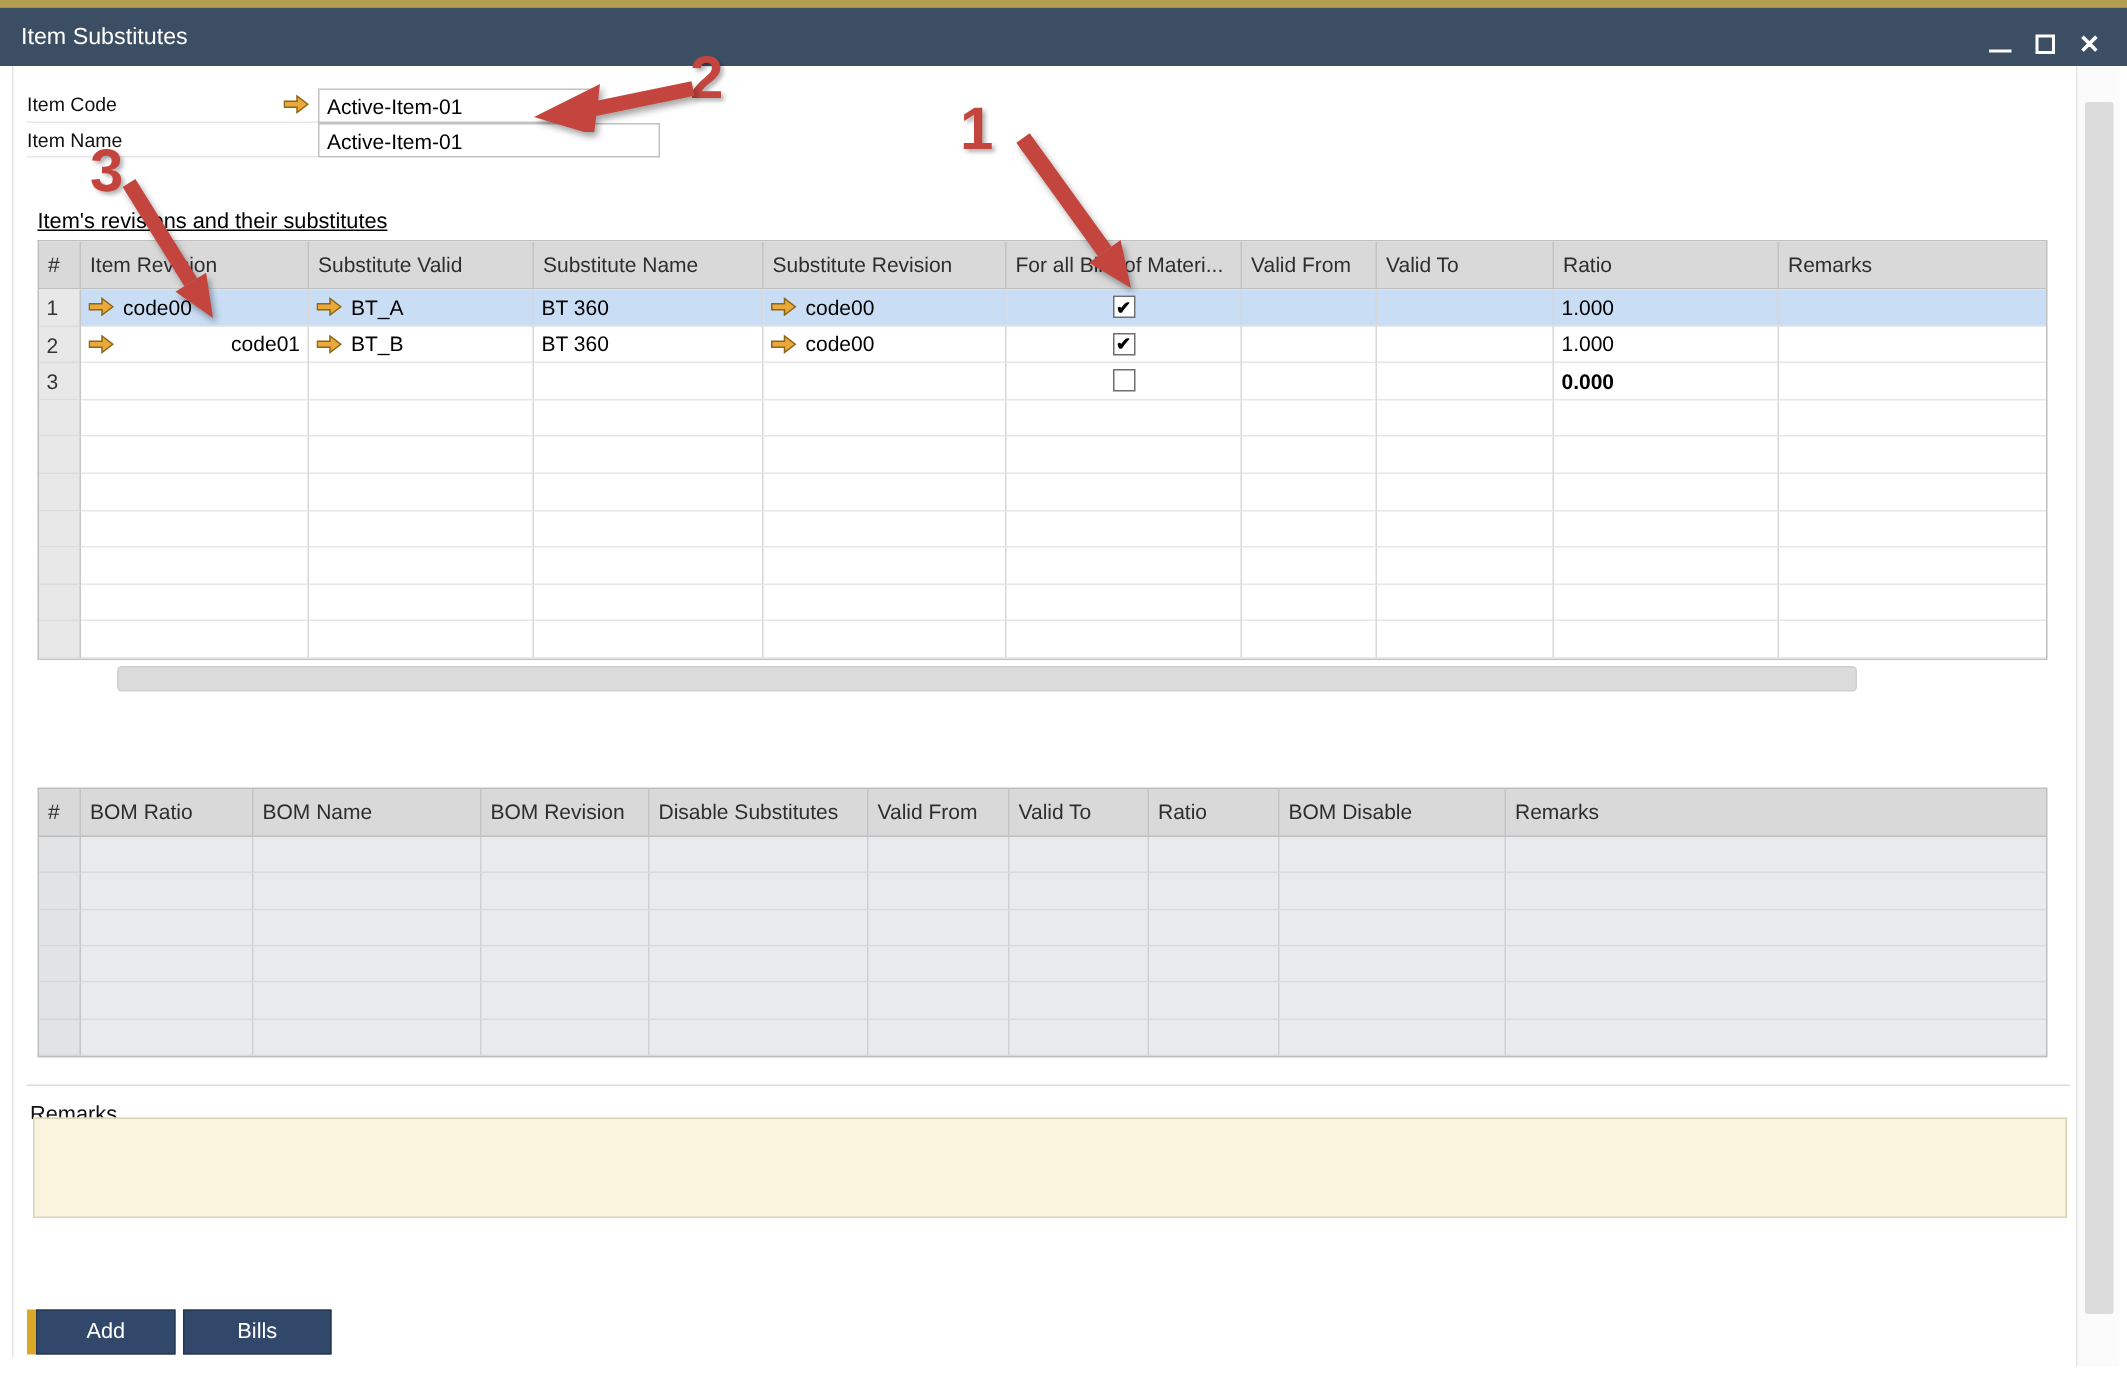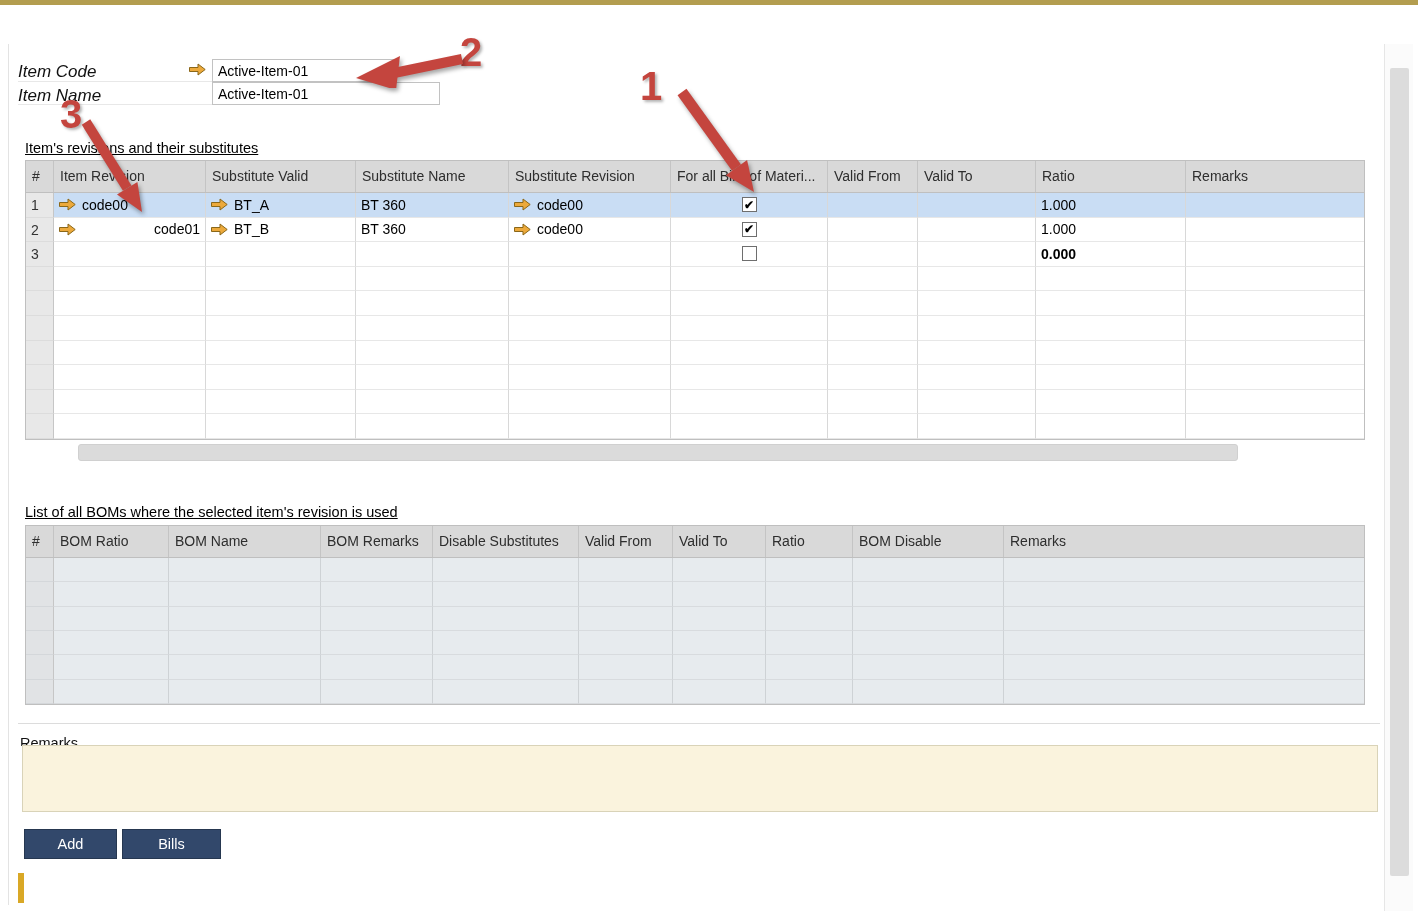--- a/index.html
+++ b/index.html
@@ -9,21 +9,21 @@
   .top-border { position:absolute; left:0; top:0; width:100%; height:5px; background:#b39d4f; }
   .titlebar { position:absolute; left:0; top:5px; width:100%; height:39px; background:#3b4e63; }
   .titlebar-title { position:absolute; left:14px; top:0; height:39px; line-height:39px; color:#fff; font-size:15.5px; }
   .tb-controls { position:absolute; right:18px; top:5px; height:39px; display:flex; align-items:center; gap:16px; }
   .min-icon { width:15px; height:2px; background:#fff; margin-top:9px; cursor:pointer; }
   .max-icon { width:13px; height:13px; border:2px solid #fff; cursor:pointer; }
   .close-icon { color:#fff; font-size:17px; font-weight:bold; cursor:pointer; line-height:1; }
 
   .left-edge { position:absolute; left:8px; top:44px; height:861px; width:1px; background:#e3e3e3; }
 
-  .flabel { position:absolute; left:18px; font-size:17px; color:#111;font-style:italic; }
+  .flabel { position:absolute; left:18px; font-size:13px; color:#111; }
   .lbl-line { position:absolute; left:18px; width:194px; height:1px; background:#e8e8e8; }
   .field { position:absolute; height:23px; border:1px solid #c2c2c2; background:#fff; font-family:inherit; font-size:14px; padding:0 5px; color:#000; }
 
   .link-arrow { display:inline-flex; flex:none; }
 
   .caption { position:absolute; left:25px; font-size:14.5px; color:#000; text-decoration:underline; white-space:nowrap; }
 
   .grid { position:absolute; left:25px; width:1340px; border:1px solid #bfbfbf; background:#fff; overflow:hidden; }
   .grid-header { display:flex; height:32px; background:#d9d9d9; border-bottom:1px solid #bfbfbf; }
   .gh-cell { flex:none; padding:0 6px; line-height:31px; font-size:14px; color:#2e2e2e; border-right:1px solid #c4c4c4; white-space:nowrap; overflow:hidden; text-overflow:ellipsis; }
@@ -41,34 +41,42 @@
 
   .hscroll-thumb { position:absolute; left:78px; top:444px; width:1160px; height:17px; background:#dbdbdb; border:1px solid #d0d0d0; border-radius:3px; cursor:pointer; }
   .vscroll-track { position:absolute; left:1384px; top:44px; width:29px; height:867px; background:#fbfbfb; border-left:1px solid #e6e6e6; }
   .vscroll-thumb { position:absolute; left:5px; top:24px; width:19px; height:808px; background:#dcdcdc; border-radius:2px; cursor:pointer; }
 
   .divider { position:absolute; left:18px; top:723px; width:1362px; height:1px; background:#dcdcdc; }
   .remarks-label { position:absolute; left:20px; top:735px; height:11px; overflow:hidden; font-size:14.5px; color:#111; }
   .remarks-area { position:absolute; left:22px; top:745px; width:1356px; height:67px; background:#faf3dd; border:1px solid #d9d3b8; resize:none; font-family:inherit; font-size:14px; }
 
   .gold-stripe { position:absolute; left:18px; top:873px; width:6px; height:30px; background:#d9a826; }
-  .btn { position:absolute; top:829px; height:30px; background:#32486b; color:#fff; border:1px solid #263750; font-size:14.5px; display:flex; align-items:center; justify-content:center; cursor:pointer; }
+  .btn { position:absolute; top:873px; height:30px; background:#32486b; color:#fff; border:1px solid #263750; font-size:14.5px; display:flex; align-items:center; justify-content:center; cursor:pointer; }
   .btn-add { left:24px; width:93px; }
   .btn-cancel { left:122px; width:99px; }
 
   .anno-num { position:absolute; font-size:40px; font-weight:bold; color:#c4453e; text-shadow:2px 2px 3px rgba(0,0,0,0.3); z-index:50; }
   .anno-arrow { position:absolute; z-index:50; filter:drop-shadow(2px 3px 2px rgba(0,0,0,0.35)); }
 </style>
 </head>
 <body>
 
 <div class="window">
 
   <div class="top-border"></div>
 
+  <div class="titlebar">
+    <div class="titlebar-title">Item Substitutes</div>
+    <div class="tb-controls">
+      <div class="min-icon"></div>
+      <div class="max-icon"></div>
+      <div class="close-icon">✕</div>
+    </div>
+  </div>
 
   <div class="left-edge"></div>
 
   <div class="flabel" style="top:62px;">Item Code</div>
   <div class="lbl-line" style="top:81px;"></div>
   <span class="link-arrow" style="position:absolute; left:189px; top:63px;">
     <svg width="17" height="13" viewBox="0 0 17 13">
         <polygon points="0.5,4.5 9,4.5 9,1 16.2,6.5 9,12 9,8.5 0.5,8.5" fill="#ECA93B" stroke="#8A6719" stroke-width="1"></polygon>
       </svg>
   </span>
@@ -266,27 +274,26 @@
         <div class="gr-cell" style="width: 162px;"></div>
         <div class="gr-cell" style="width: 157px;"></div>
         <div class="gr-cell" style="width: 90px;"></div>
         <div class="gr-cell" style="width: 118px;"></div>
         <div class="gr-cell" style="width: 150px;"></div>
         <div class="gr-cell" style="width: 180px;"></div>
       </div>
     </div>
   <div class="hscroll-thumb"></div>
 
-  <div class="caption" style="top:504px;">List of all BOMs where the selected item's revision is used</div>
   <div class="grid t2" id="boms-table" style="top:525px;">
       <div class="grid-header">
         <div class="gh-cell" style="width: 28px;">#</div>
         <div class="gh-cell" style="width: 115px;">BOM Ratio</div>
         <div class="gh-cell" style="width: 152px;">BOM Name</div>
-        <div class="gh-cell" style="width: 112px;">BOM Remarks</div>
+        <div class="gh-cell" style="width: 112px;">BOM Revision</div>
         <div class="gh-cell" style="width: 146px;">Disable Substitutes</div>
         <div class="gh-cell" style="width: 94px;">Valid From</div>
         <div class="gh-cell" style="width: 93px;">Valid To</div>
         <div class="gh-cell" style="width: 87px;">Ratio</div>
         <div class="gh-cell" style="width: 151px;">BOM Disable</div>
         <div class="gh-cell" style="width: 362px;">Remarks</div>
       </div>
       <div class="grid-row">
         <div class="gr-num" style="width: 28px;"></div>
         <div class="gr-cell" style="width: 115px;"></div>

